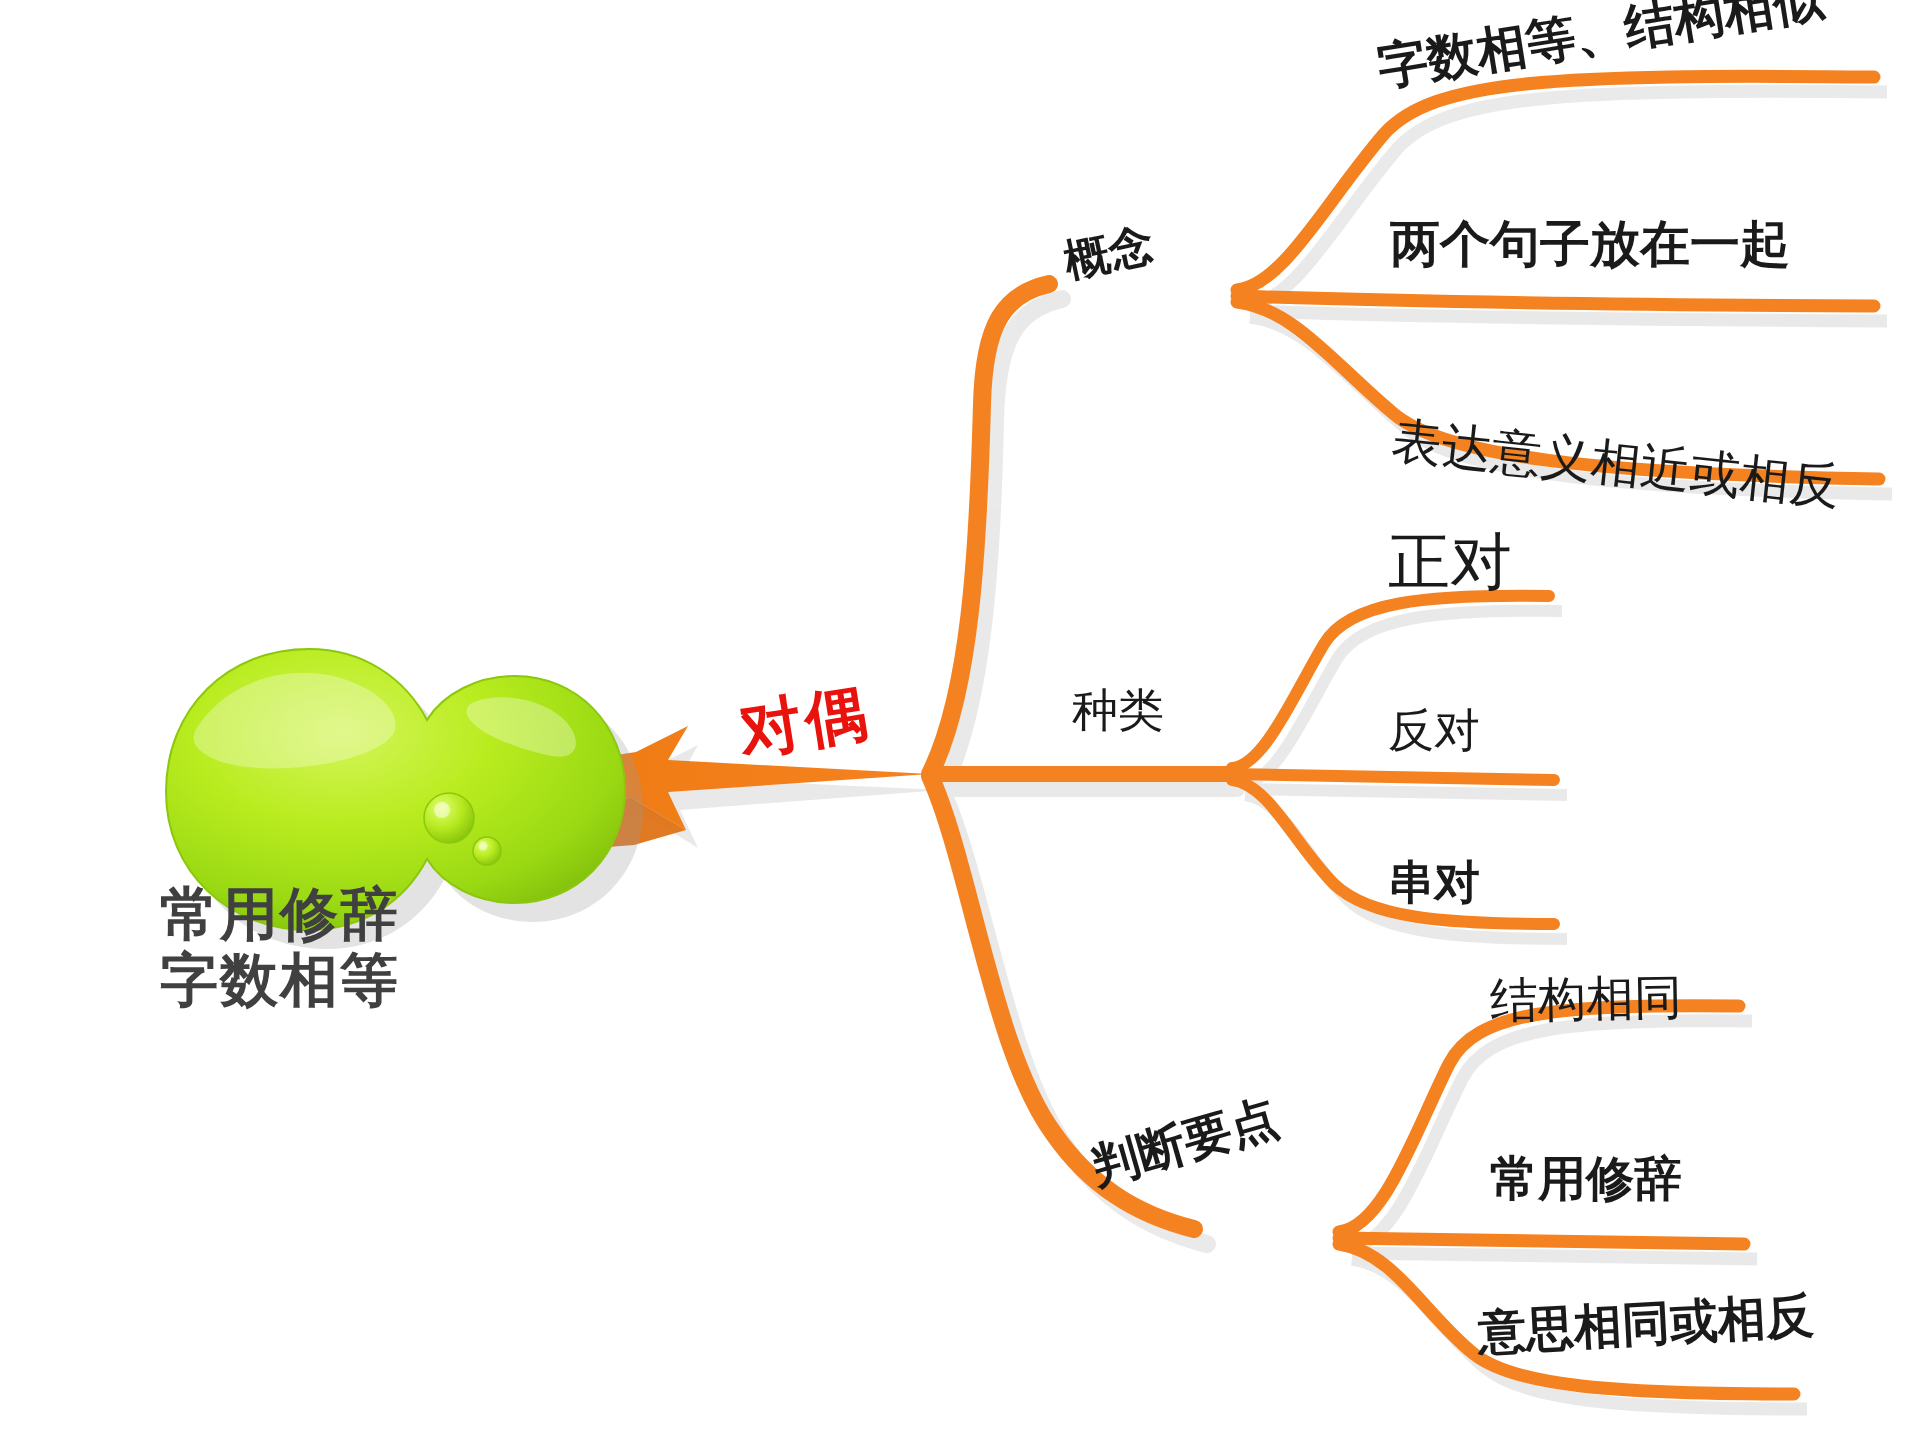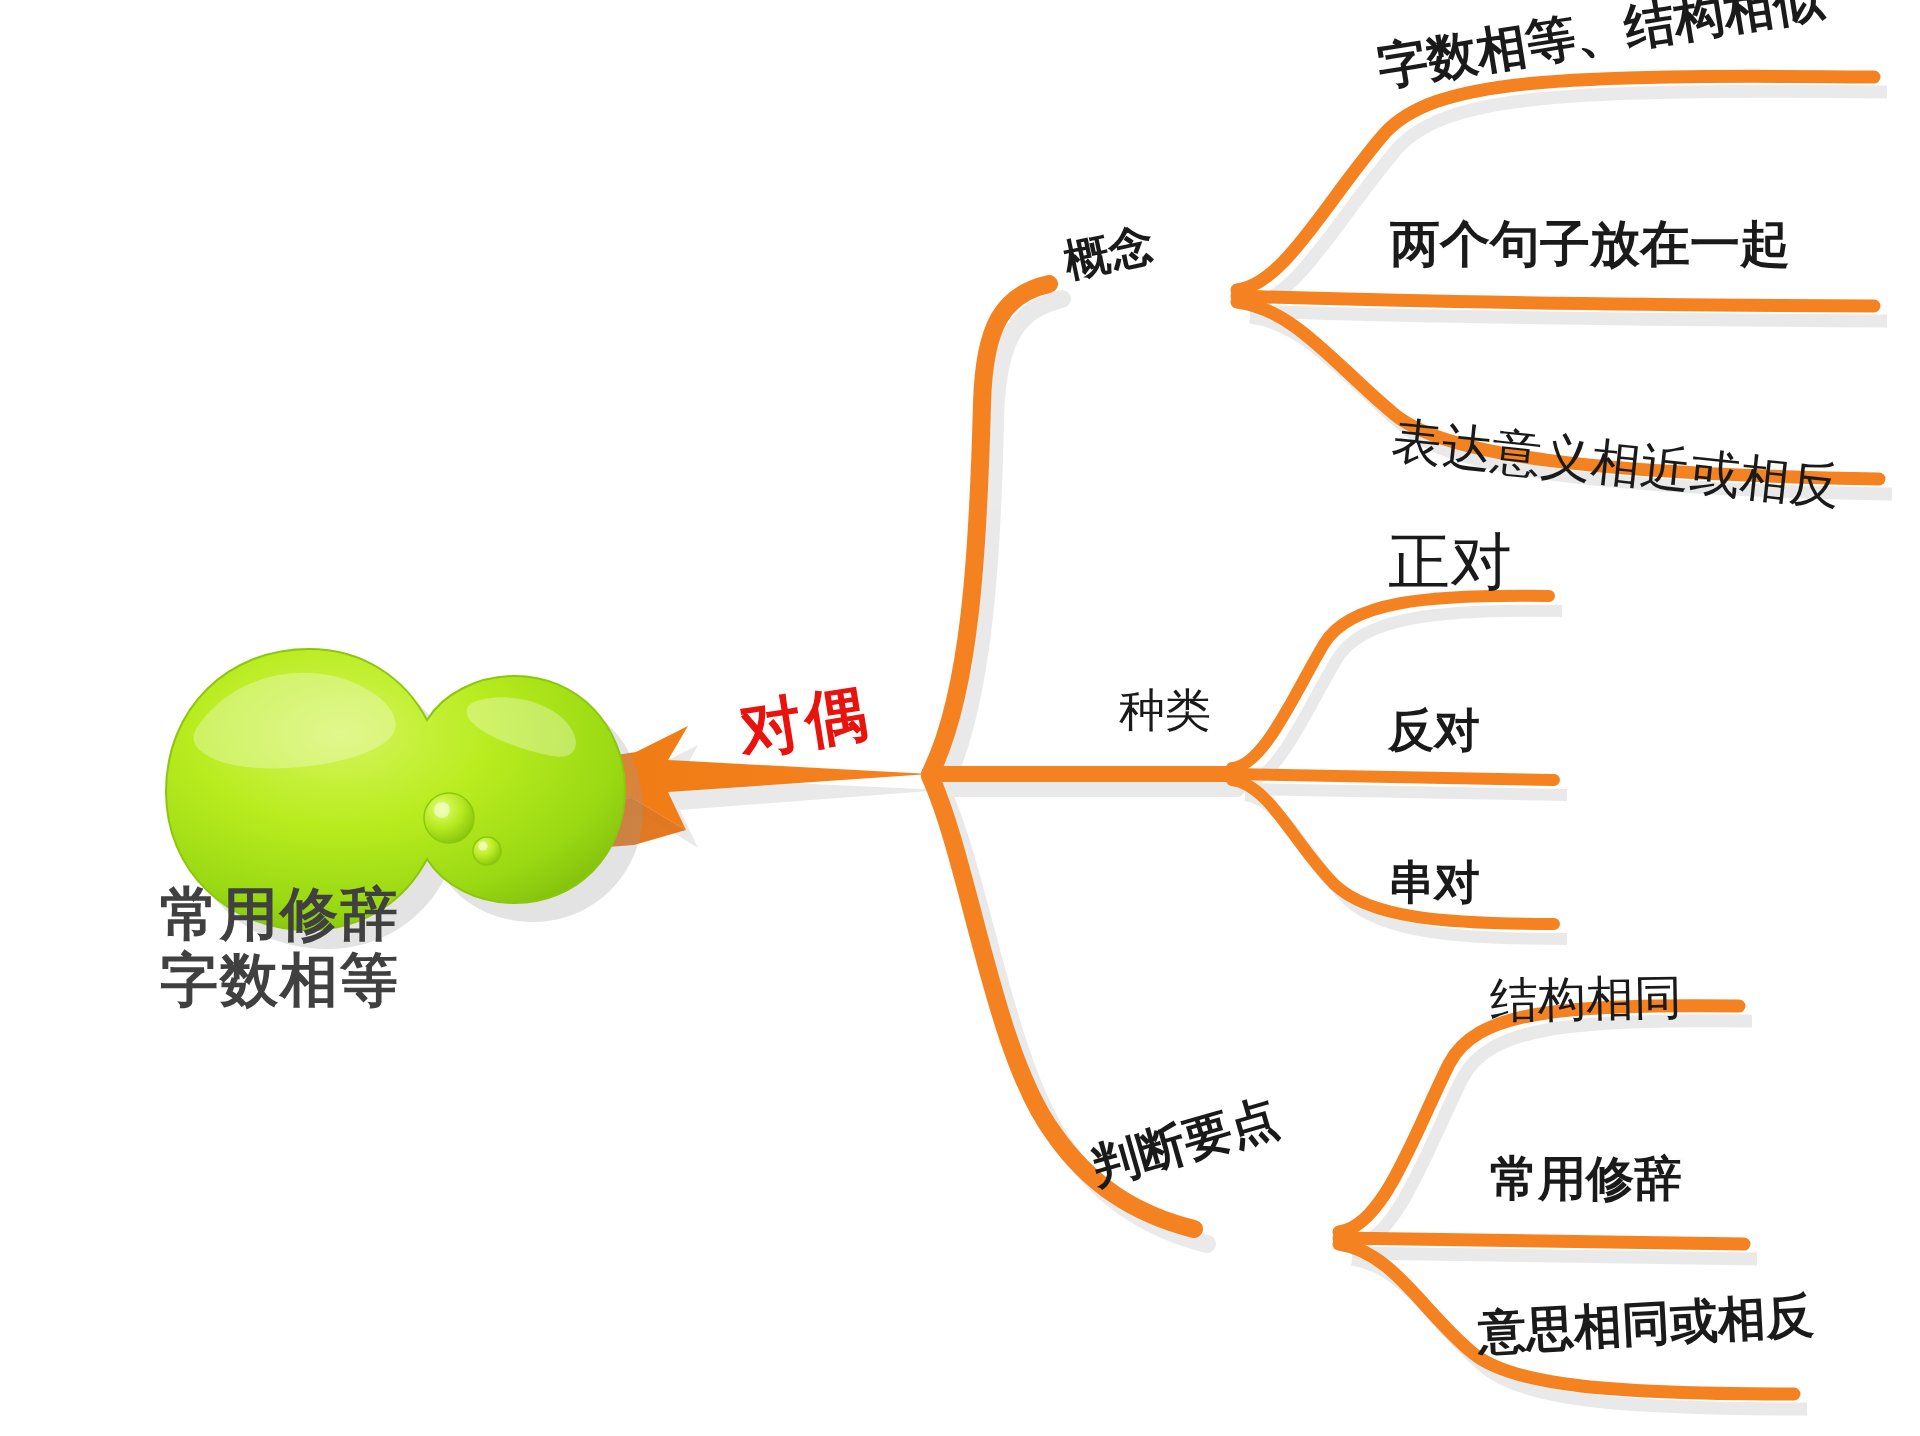--- a/index.html
+++ b/index.html
@@ -202,25 +202,25 @@
   <div class="root-label" style="left:740px; top:690px; transform:rotate(-9deg);">对偶</div>
 
   <div class="label sans" style="left:1065px; top:262px; font-size:45px; transform:translateY(-50%) rotate(-12deg);">概念</div>
 
   <div class="label sans" style="left:1378px; top:68px; font-size:50px; transform:translateY(-50%) rotate(-9deg);">字数相等、结构相似</div>
 
   <div class="label sans" style="left:1390px; top:244px; font-size:50px; transform:translateY(-50%) rotate(0deg);">两个句子放在一起</div>
 
   <div class="label" style="left:1392px; top:440px; font-size:50px; transform:translateY(-50%) rotate(6deg);">表达意义相近或相反</div>
 
-  <div class="label" style="left:1119px; top:710px; font-size:46px; transform:translateY(-50%);">种类</div>
+  <div class="label" style="left:1072px; top:710px; font-size:46px; transform:translateY(-50%);">种类</div>
 
   <div class="label" style="left:1388px; top:562px; font-size:62px; transform:translateY(-50%);">正对</div>
 
-  <div class="label" style="left:1388px; top:730px; font-size:46px; transform:translateY(-50%);font-weight:bold;">反对</div>
+  <div class="label" style="left:1388px; top:730px; font-size:46px; transform:translateY(-50%);">反对</div>
 
   <div class="label" style="left:1388px; top:882px; font-size:46px; transform:translateY(-50%);font-weight:bold;">串对</div>
 
   <div class="label sans" style="left:1092px; top:1168px; font-size:48px; transform:translateY(-50%) rotate(-16deg);">判断要点</div>
 
   <div class="label" style="left:1490px; top:1000px; font-size:48px; transform:translateY(-50%) rotate(-1deg);">结构相同</div>
 
   <div class="label sans" style="left:1490px; top:1178px; font-size:48px; transform:translateY(-50%) rotate(0deg);">常用修辞</div>
 
   <div class="label sans" style="left:1478px; top:1332px; font-size:48px; transform:translateY(-50%) rotate(-3deg);">意思相同或相反</div>

